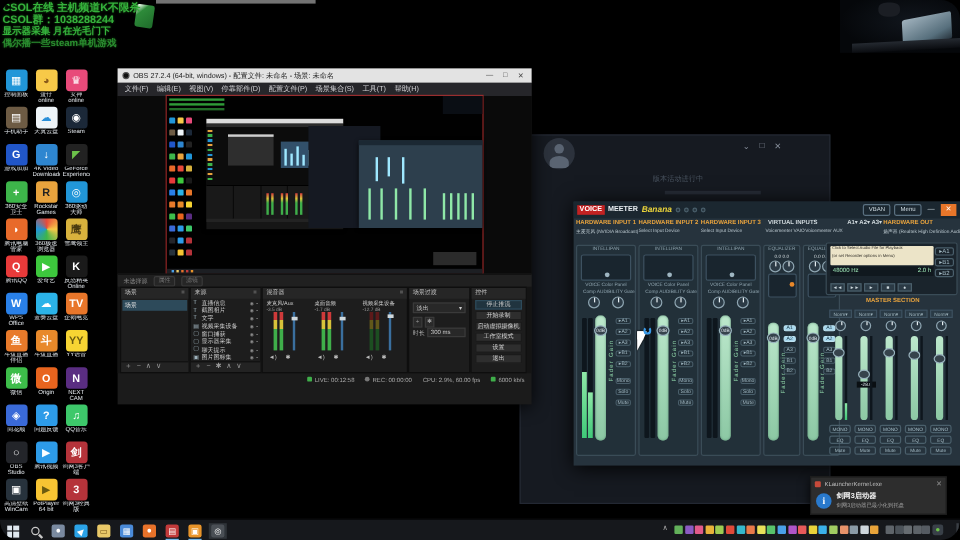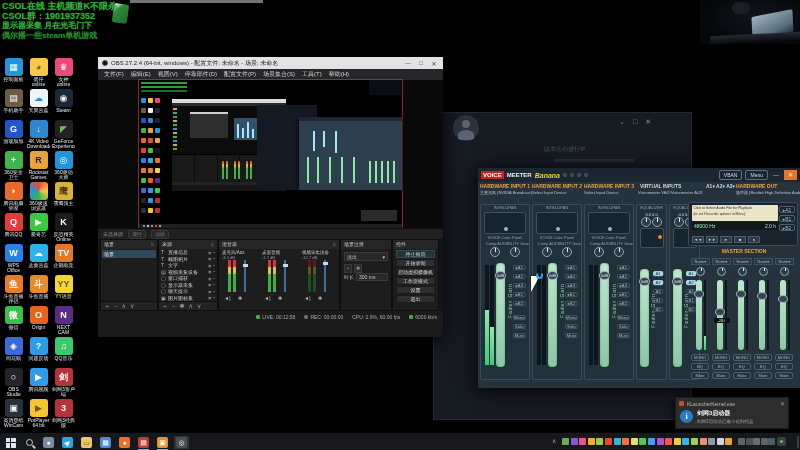--- a/index.html
+++ b/index.html
@@ -1,17 +1,17 @@
 <!DOCTYPE html>
 <html><head>
 <meta charset="utf-8">
 <style>
   html,body{margin:0;padding:0;background:#000;}
   *{box-sizing:border-box;font-family:"Liberation Sans","DejaVu Sans",sans-serif;}
-  #root{position:relative;width:800px;height:450px;background:#000;overflow:hidden;}
+  #root{position:relative;width:800px;height:450px;background:#000;overflow:hidden;border-radius:16px;}
   .abs{position:absolute;}
   .tx{white-space:nowrap;}.f8{font-size:8px;}.f9{font-size:9px;}
 
   
   #top-sliver{left:130px;top:0;width:133px;height:3px;background:#9a9a9a;opacity:.75;}
   #overlay{left:2px;top:1px;color:#35b13c;text-shadow:0 0 2px rgba(30,120,30,.9);font-weight:bold;line-height:10px;z-index:8;}
   #overlay .ol{white-space:nowrap;}
   #ov-card{left:113px;top:4px;width:15px;height:19px;background:linear-gradient(135deg,#efe 8%,#2e8b3a 30%,#1e6b2a);border-radius:2px;transform:rotate(8deg);box-shadow:0 0 2px #000;}
   
   #webcam{left:700px;top:0;width:100px;height:44px;background:radial-gradient(ellipse at 60% 40%,#11161d 0%,#05070a 70%);overflow:hidden;}
@@ -189,21 +189,21 @@
 </style>
 </head>
 <body>
 
 <div id="root">
 
   <div class="abs" id="top-sliver"></div>
 
   <div class="abs" id="overlay">
       <div class="ol f9" style="opacity: 1;">CSOL在线 主机频道K不限杀</div>
-      <div class="ol f9" style="opacity: 1;">CSOL群：1901937352</div>
+      <div class="ol f9" style="opacity: 1;">CSOL群：1038288244</div>
       <div class="ol f8" style="opacity: 1;">显示器采集 月在光毛门下</div>
       <div class="ol f8" style="opacity: 0.8;">偶尔播一些steam单机游戏</div>
     </div>
   <div class="abs" id="ov-card"></div>
 
   <div class="abs" id="webcam">
     <div id="cam-hand"></div>
     <div id="cam-laptop"></div>
     <div id="cam-desk"></div>
   </div>

